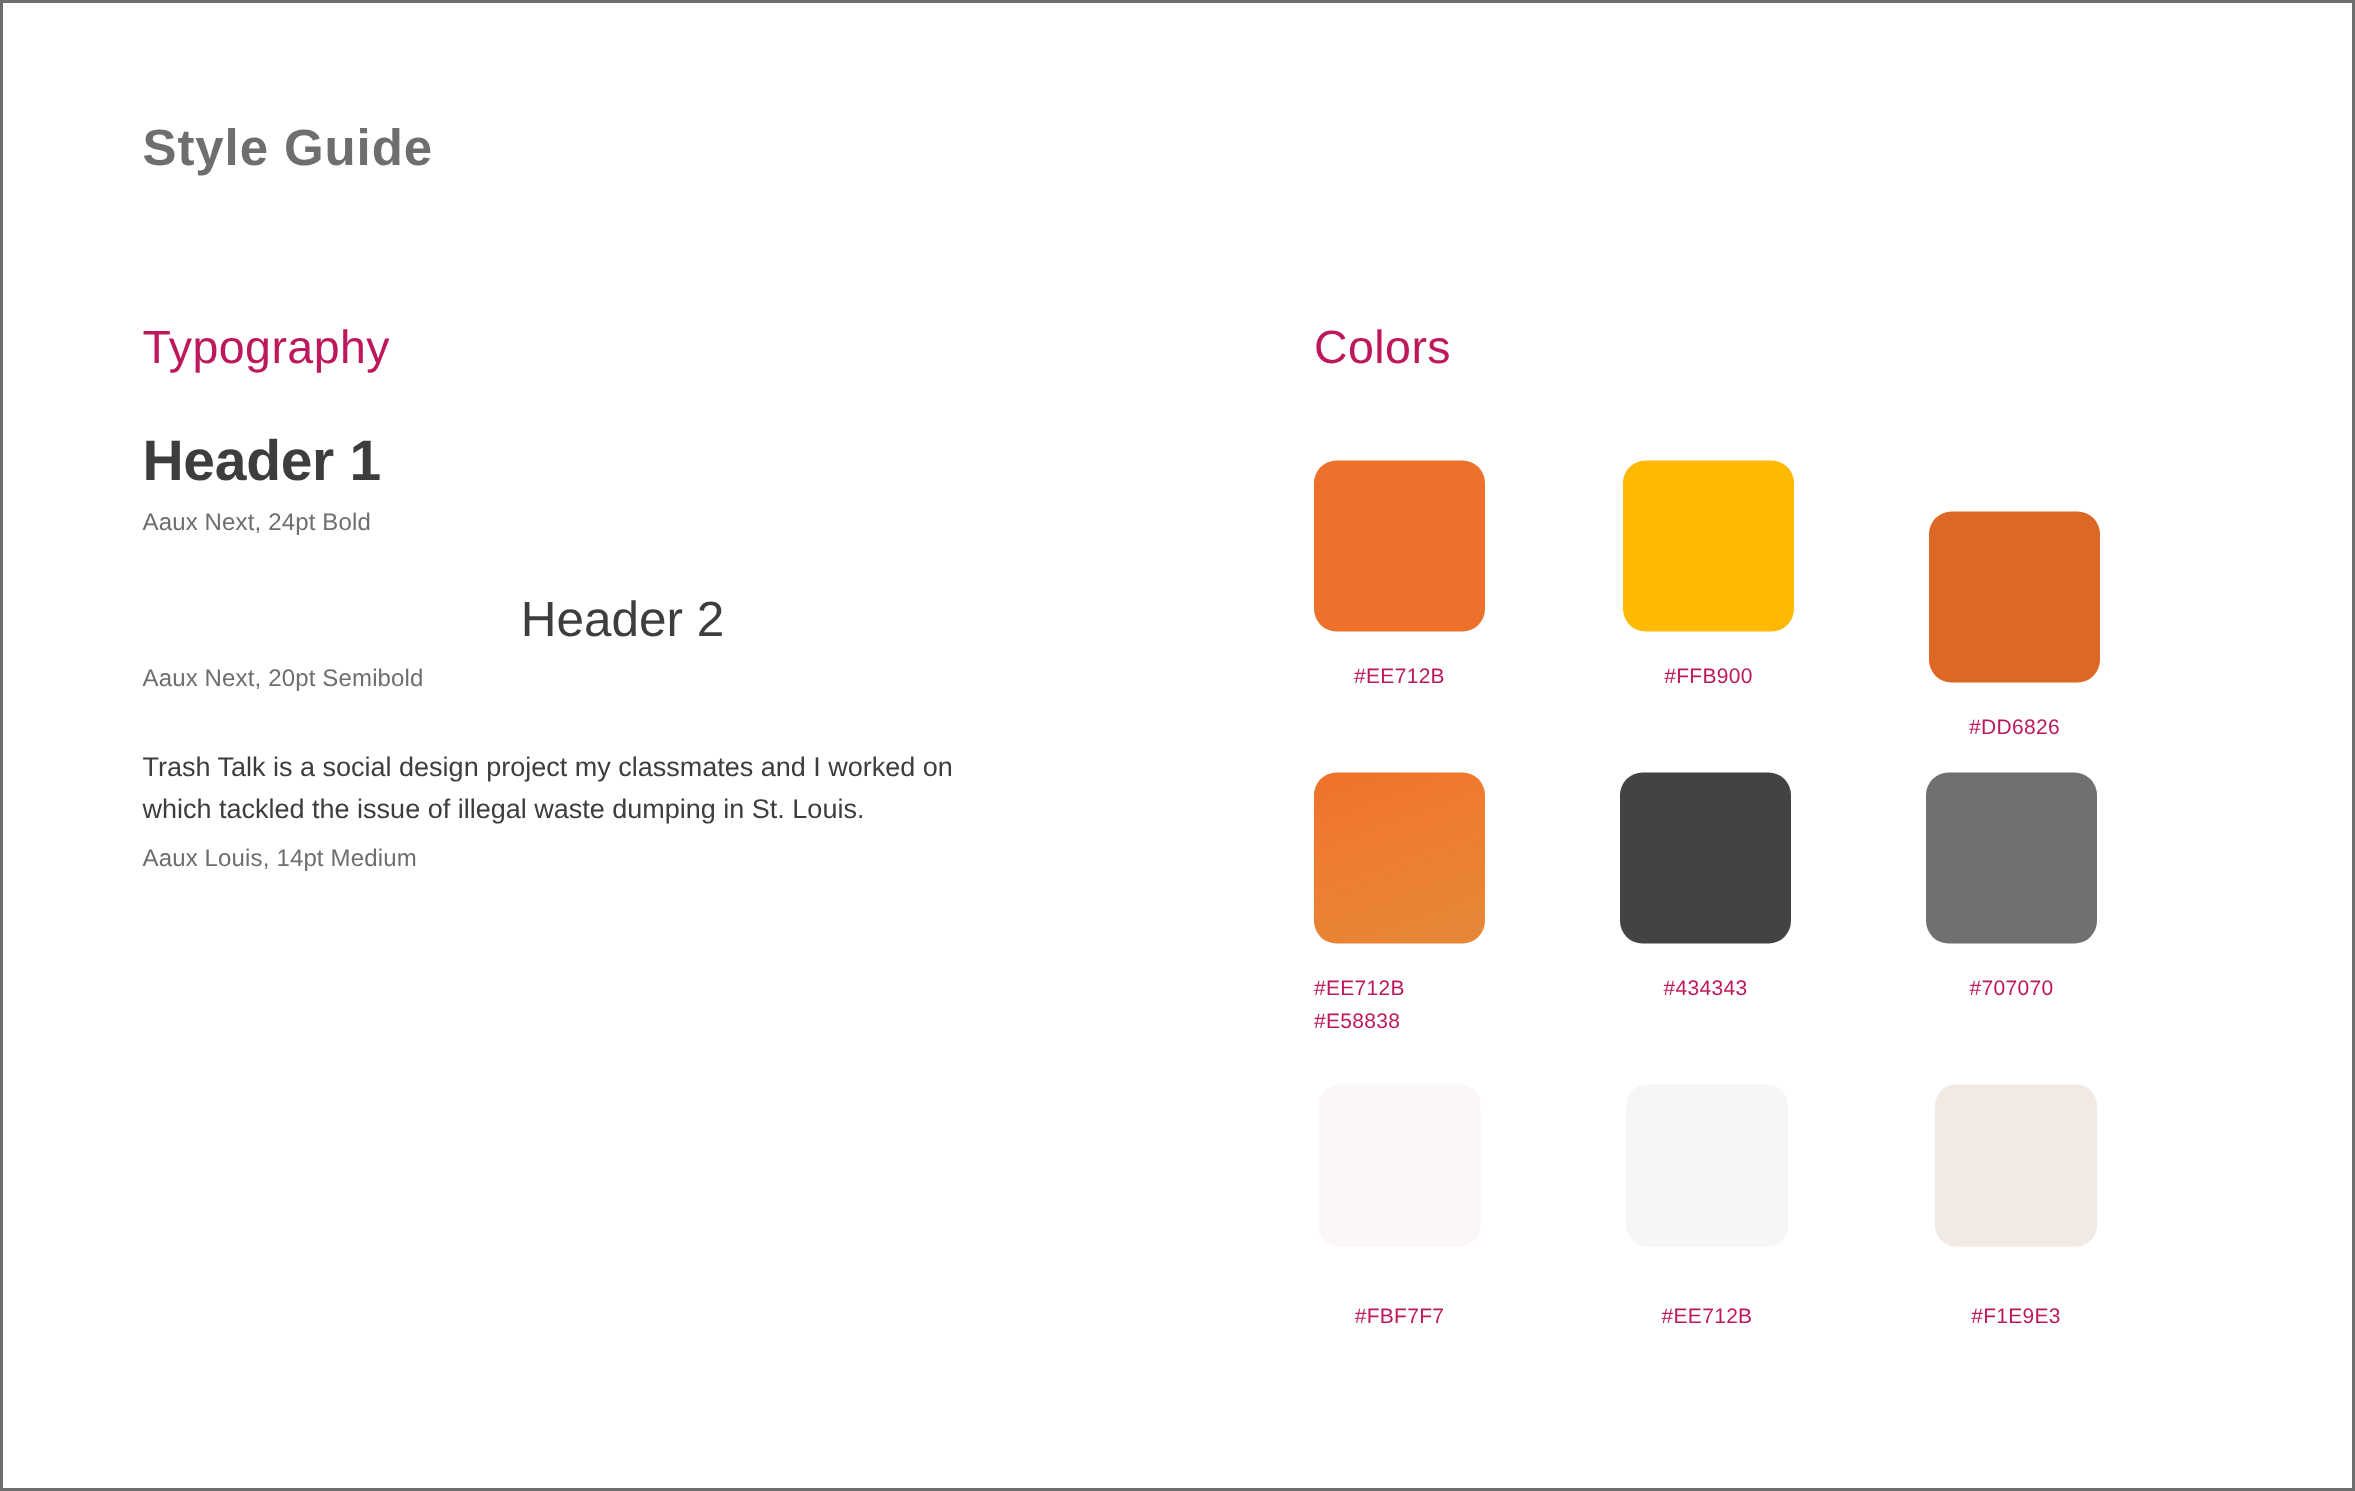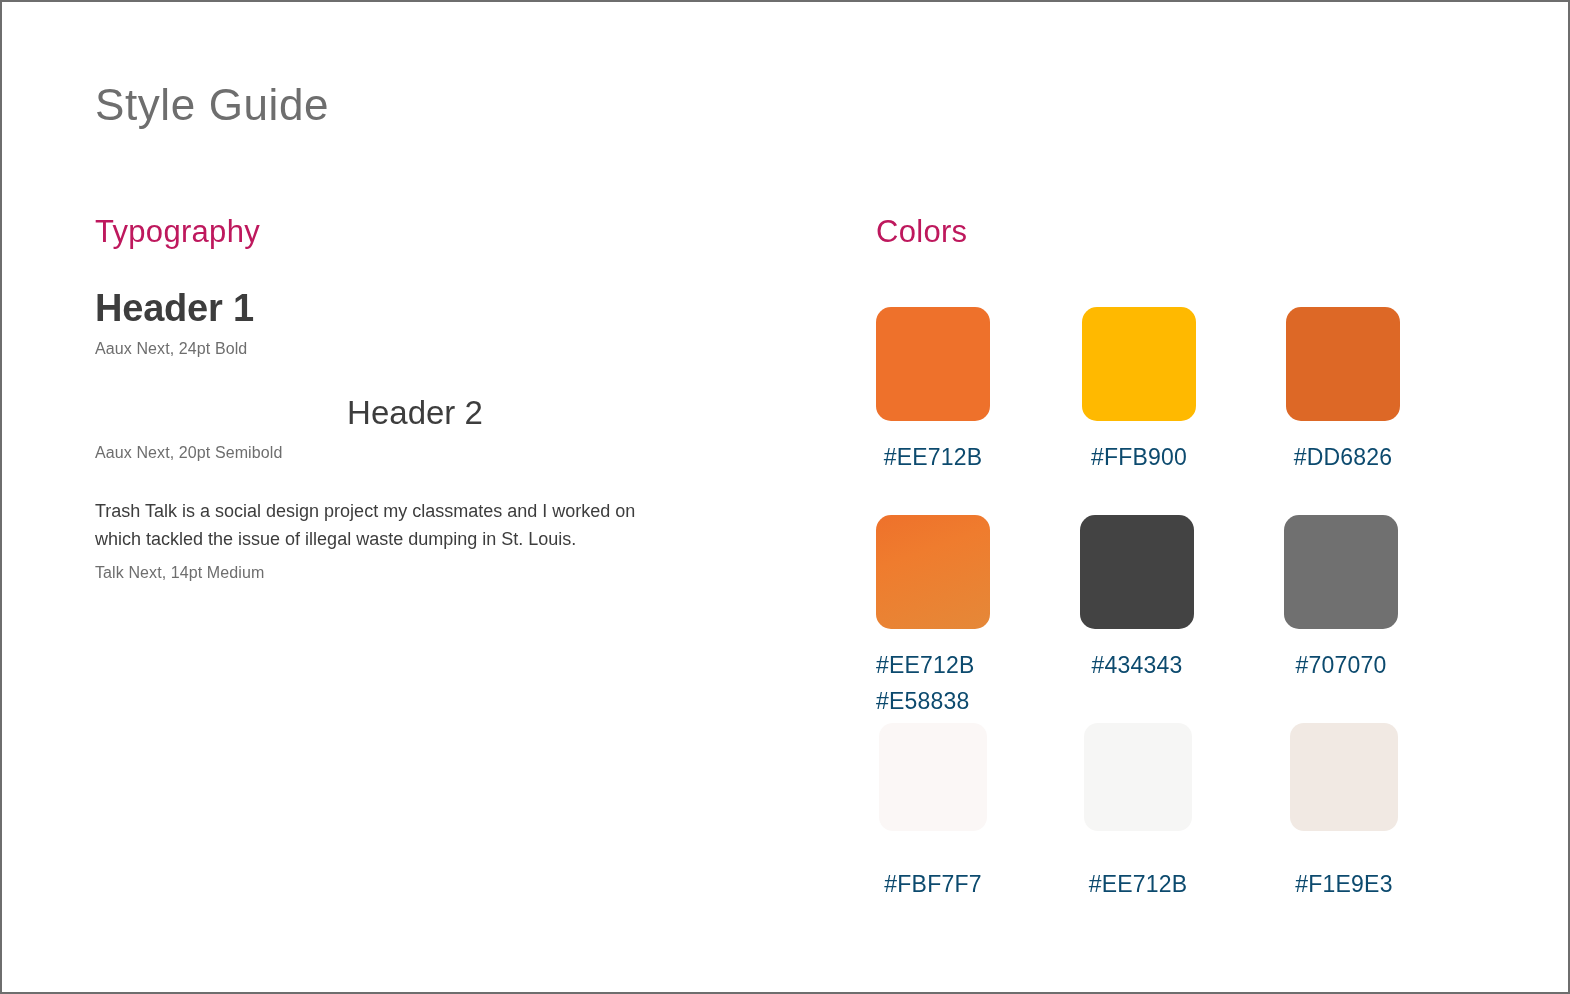--- a/index.html
+++ b/index.html
@@ -30,22 +30,22 @@
     top: 0;
     width: 1570px;
     height: 994px;
   }
 
   
   .page-title {
     position: absolute;
     left: 93px;
     top: 79px;
-    font-size: 44px;
-    font-weight: 400;
+    font-size: 34px;
+    font-weight: 700;
     letter-spacing: 0.6px;
     color: #6e6e6e;
     line-height: 1.1;
     white-space: nowrap;
   }
 
   
   .section-heading {
     position: absolute;
     font-size: 31px;
@@ -134,34 +134,34 @@
     border-radius: 15px;
   }
   .swatch.small {
     width: 108px;
     height: 108px;
     border-radius: 14px;
   }
 
   .swatch-label {
     margin-top: 19px;
-    font-size: 23px;
-    color: #0c4a6e;
+    font-size: 14px;
+    color: #be185d;
     line-height: 1.55;
     letter-spacing: 0.2px;
     text-align: center;
     width: 114px;
   }
   .swatch-label.small { width: 108px; }
   .swatch-label.left  { text-align: left; }
   .swatch-label .line { display: block; }
 
   
   .row-1 .swatch-cell.c1 { left: 206px; }
-  .row-1 .swatch-cell.c2 { left: 410px; }
+  .row-1 .swatch-cell.c2 { left: 410px; margin-top: 34px; }
   .row-3 .swatch-cell.c0 { left: 3px; }
   .row-3 .swatch-cell.c1 { left: 208px; }
   .row-3 .swatch-cell.c2 { left: 414px; }
   .row-3 .swatch-label { margin-top: 36px; }
 </style>
 </head>
 <body>
 
 <div class="artboard">
   <div class="page-inner">
@@ -186,21 +186,21 @@
         <div class="specimen-h2">Header 2</div>
         <div class="gap-h2-caption"></div>
         <div class="caption">Aaux Next, 20pt Semibold</div>
       </div>
 
       <div class="gap-caption-body"></div>
 
       <div class="specimen">
         <div class="specimen-body">Trash Talk is a social design project my classmates and I worked on which tackled the issue of illegal waste dumping in St. Louis.</div>
         <div class="gap-body-caption"></div>
-        <div class="caption">Talk Next, 14pt Medium</div>
+        <div class="caption">Aaux Louis, 14pt Medium</div>
       </div>
 
     </div>
 
     <div class="color-grid">
 
       <div class="color-row row-1">
         <div class="swatch-cell c0">
           <div class="swatch" style="background: rgb(238, 113, 43);"></div>
           <div class="swatch-label">

